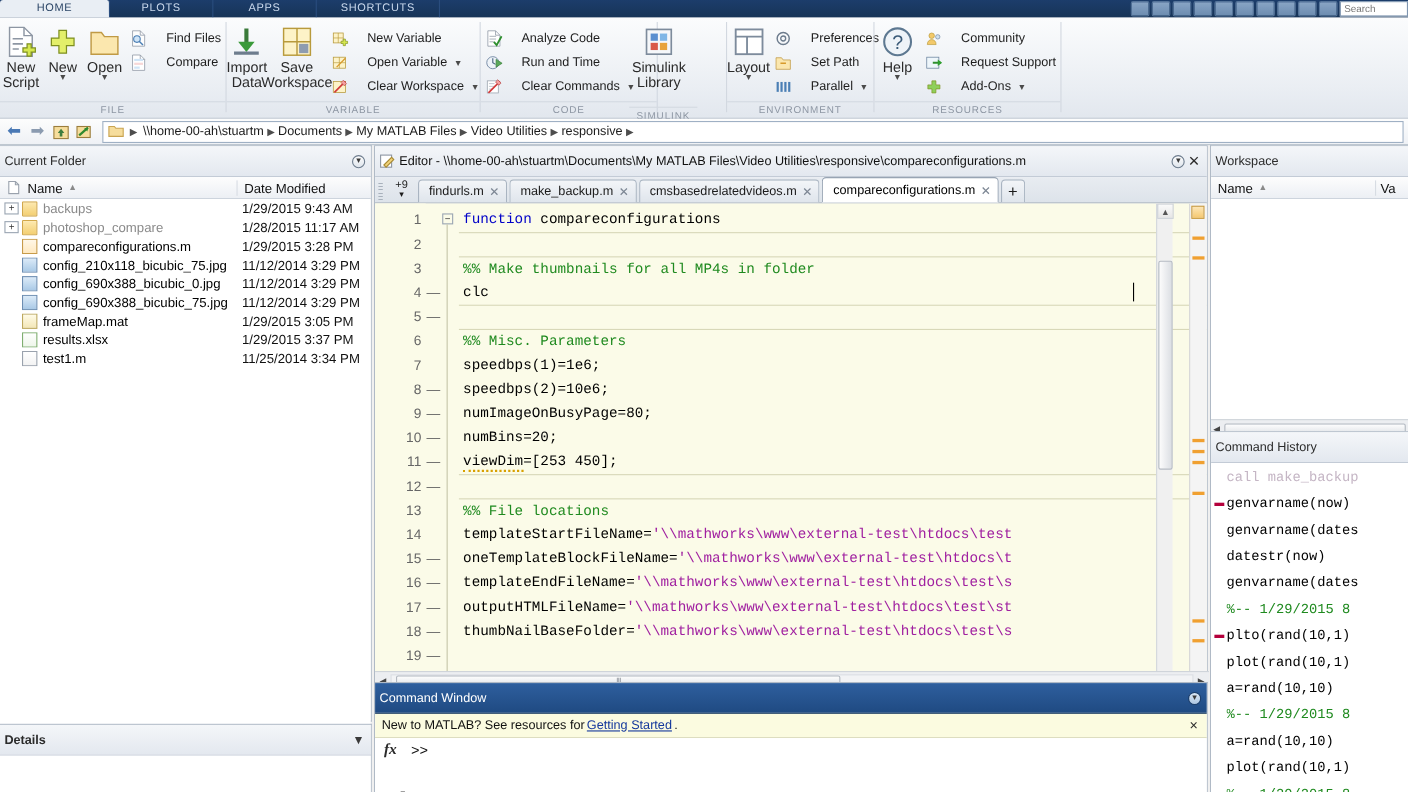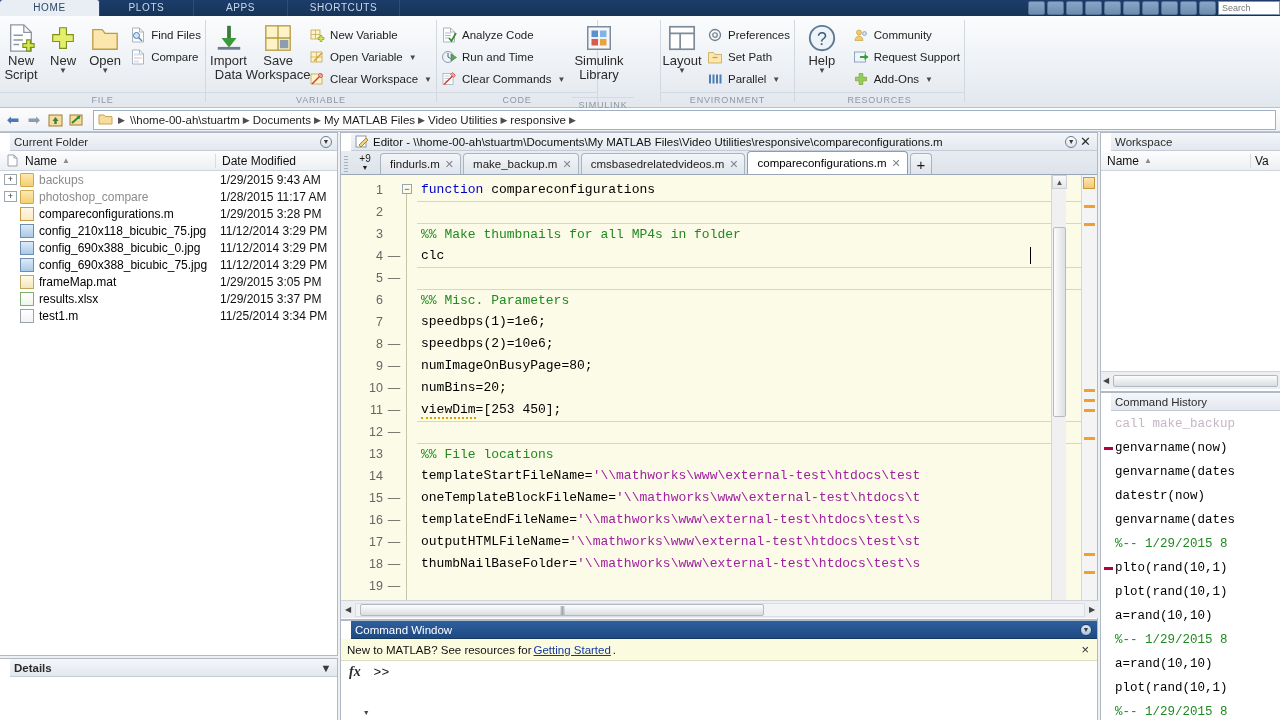--- a/index.html
+++ b/index.html
@@ -71,21 +71,21 @@
   .bigbtn .lbl {
     font-size: 13px; color: #2b2b2b; text-align: center; line-height: 12px; margin-top: 2px;
   }
   .bigbtn .caret { font-size: 8px; color: #4a4a4a; line-height: 8px; }
 
   .smallcol { display: flex; flex-direction: column; justify-content: flex-start; padding-top: 4px; }
   .smallbtn {
     display: flex; align-items: center; height: 22px; padding: 0 4px;
     font-size: 11.5px; color: #1d1d1d; white-space: nowrap; cursor: default;
   }
-  .smallbtn .lbl { margin-left: 5px; }
+  .smallbtn .lbl { margin-left: 17px; }
   .smallbtn .caret { margin-left: 6px; font-size: 8px; color: #4a4a4a; }
 
   
   .ic { display: inline-block; position: relative; flex: none; }
   .ic16 { width: 16px; height: 16px; }
   .ic32 { width: 30px; height: 30px; }
 
   
   .addrbar {
     position: absolute; left: 0; top: 108px; width: 1280px; height: 24px;
@@ -99,24 +99,24 @@
     margin-left: 5px; height: 20px; flex: 1; background: #fff;
     border: 1px solid #9fb0c4; display: flex; align-items: center;
     padding-left: 4px; gap: 2px; overflow: hidden; margin-right: 4px;
   }
   .crumb { font-size: 11.5px; color: #1b1b1b; white-space: nowrap; padding: 0 2px; }
   .crumbsep { color: #4d4d4d; font-size: 9px; padding: 0 1px; }
 
   
   .panel { position: absolute; background: #fff; border: 1px solid #b0bac6; }
   .panel-hd {
-    height: 18px; background: linear-gradient(#f4f6f9, #e3e8ef);
+    height: 28px; background: linear-gradient(#f4f6f9, #e3e8ef);
     border-bottom: 1px solid #c3cbd6;
     display: flex; align-items: center; padding: 8px 4px;
-    font-size: 11.5px; color: #2c2c2c; margin-left: 10px;
+    font-size: 11.5px; color: #2c2c2c;
   }
   .panel-hd.dark {
     background: linear-gradient(#2e5f9e, #1f4a82);
     color: #fff; border-bottom: 1px solid #17395f;
   }
   .hd-spacer { flex: 1; }
   .hd-btn { width: 14px; height: 14px; display: flex; align-items: center; justify-content: center; }
   .circle-caret {
     width: 12px; height: 12px; border-radius: 50%;
     border: 1px solid #6d7c8d; background: linear-gradient(#fdfdfd,#dfe5ec);

